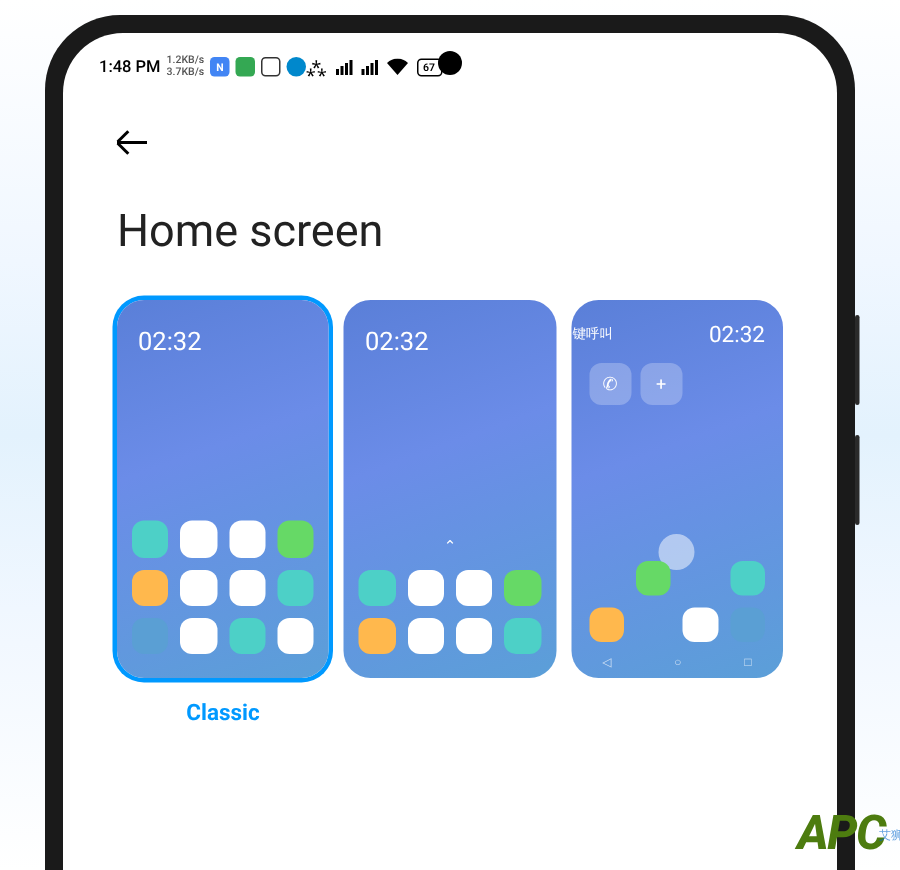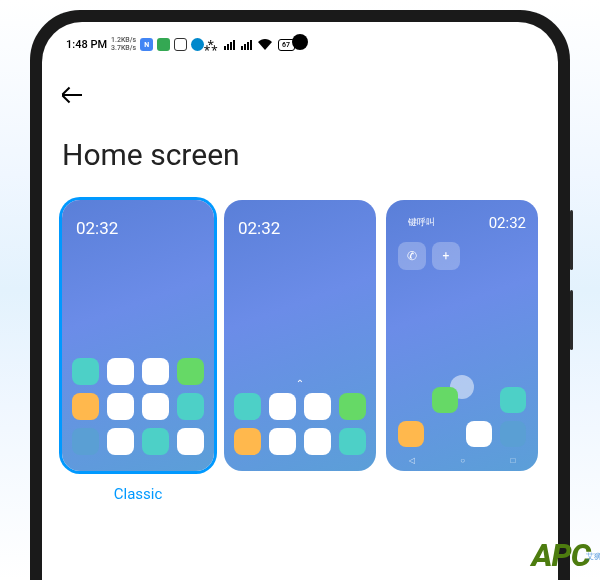--- a/index.html
+++ b/index.html
@@ -18,44 +18,44 @@
 .ic-nfc{background:#4285f4;color:#fff;font-size:7px;font-weight:700}
 .ic-green{background:#34a853;border-radius:3px}
 .ic-box{border:1.5px solid #333}
 .ic-telegram{background:#0088cc;border-radius:50%}
 .signal-bars{display:inline-flex;align-items:flex-end;gap:1px}
 .signal-bars i{width:2px;background:#000}
 .signal-bars i:nth-child(1){height:4px}.signal-bars i:nth-child(2){height:6px}.signal-bars i:nth-child(3){height:8px}.signal-bars i:nth-child(4){height:10px}
 .battery{display:inline-flex;align-items:center;gap:2px}
 .battery-body{width:17px;height:12px;border:1px solid #000;border-radius:3px;font-size:7px;display:flex;align-items:center;justify-content:center;font-weight:600}
 .battery-tip{width:2px;height:5px;background:#000;border-radius:0 1px 1px 0}
-.content{padding:20px 20px}
+.content{padding:20px 36px}
 .back-btn{width:24px;height:24px;display:flex;align-items:center;cursor:pointer;margin-bottom:30px}
 .back-arrow{width:20px;height:2px;background:#000;position:relative}
 .back-arrow::before,.back-arrow::after{content:"";position:absolute;left:-1px;width:10px;height:2px;background:#000}
 .back-arrow::before{transform:rotate(-45deg);top:-4px}
 .back-arrow::after{transform:rotate(45deg);top:4px}
 .page-title{font-size:30px;font-weight:400;color:#222;margin-bottom:28px}
 .options{display:flex;gap:10px;justify-content:flex-start}
 .option{flex:1;text-align:center;cursor:pointer}
 .preview{width:100%;aspect-ratio:0.56;border-radius:18px;overflow:hidden;position:relative;background:linear-gradient(160deg,#5a7fd8 0%,#6b8ce8 40%,#5b9fd8 100%);margin-bottom:14px}
 .preview.selected{box-shadow:0 0 0 3px #0099ff}
 .preview-time{position:absolute;top:18px;left:14px;color:#fff;font-size:17px;font-weight:400}
-.preview-text{position:absolute;top:16px;left:22px;color:#fff;font-size:9px}
+.preview-text{position:absolute;top:16px;left:1px;color:#fff;font-size:9px}
 .preview-time-sm{position:absolute;top:14px;right:12px;color:#fff;font-size:15px}
 .icon-grid{position:absolute;bottom:16px;left:0;right:0;padding:0 10px;display:grid;grid-template-columns:repeat(4,1fr);gap:8px}
 .app-ic{width:100%;aspect-ratio:1;border-radius:8px}
 .c-teal{background:#4dd0c7}.c-white{background:#fff}.c-orange{background:#ffb84d}.c-green{background:#66d966}.c-blue{background:#5a9fd4}
 .drawer-indicator{position:absolute;left:50%;bottom:82px;transform:translateX(-50%);color:#fff;font-size:10px}
 .lite-tiles{position:absolute;top:42px;left:12px;display:flex;gap:6px}
 .lite-tile{width:28px;height:28px;background:rgba(255,255,255,0.25);border-radius:8px;display:flex;align-items:center;justify-content:center;color:#fff;font-size:12px}
 .lite-bottom{position:absolute;bottom:24px;left:0;right:0;padding:0 12px;display:grid;grid-template-columns:repeat(4,1fr);gap:8px}
 .lite-sep{position:absolute;bottom:72px;left:50%;transform:translateX(-50%);width:24px;height:24px;background:rgba(255,255,255,0.5);border-radius:50%}
 .lite-nav{position:absolute;bottom:6px;left:0;right:0;display:flex;justify-content:space-around;color:rgba(255,255,255,0.7);font-size:8px}
-.option-label{font-size:15px;font-weight:400;color:#333}
+.option-label{font-size:15px;font-weight:700;color:#333}
 .option-label.sel{color:#0099ff}
 .watermark{position:absolute;bottom:6px;right:10px;font-size:32px;font-weight:800;font-style:italic;color:#4d7c0f;letter-spacing:-1px}
 .watermark-sub{position:absolute;bottom:18px;right:-2px;font-size:8px;color:#0066cc;opacity:0.6}
 .bt-icon{font-size:12px}
 .lite-empty{background:transparent}
 </style>
 </head>
 <body>
 
 <div class="phone-frame">

